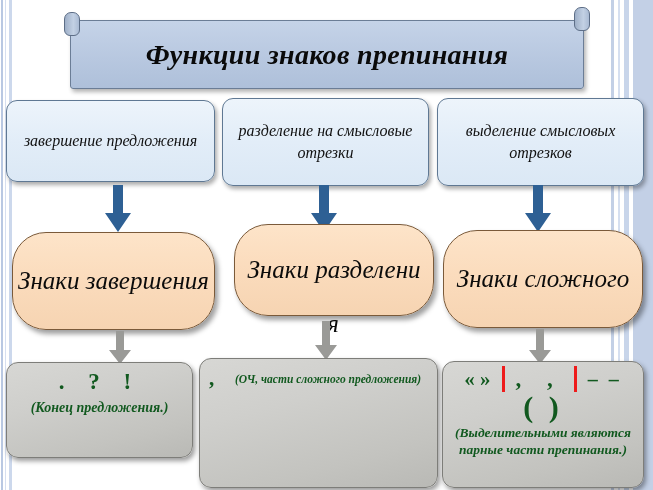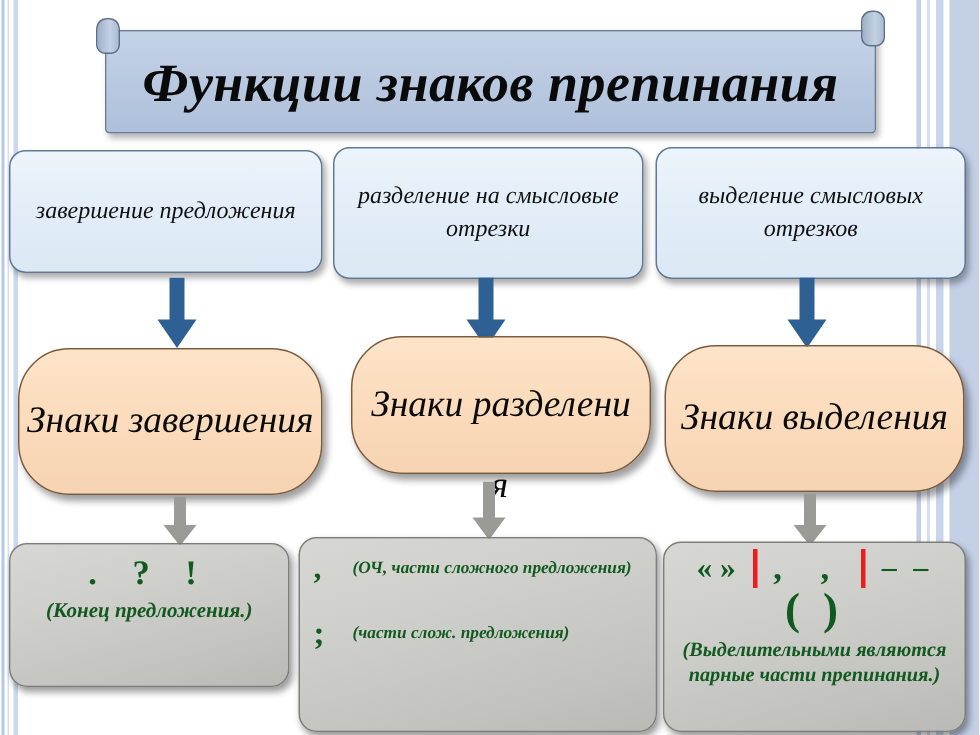--- a/index.html
+++ b/index.html
@@ -47,21 +47,21 @@
     border-radius: 3px;
     box-shadow: 2px 3px 4px rgba(0,0,0,0.30);
     display: flex;
     align-items: center;
     justify-content: center;
   }
   #title-text {
     font-family: "Liberation Serif", serif;
     font-style: italic;
     font-weight: bold;
-    font-size: 36px;
+    font-size: 28px;
     color: #0a0a0a;
     letter-spacing: 0.3px;
     white-space: nowrap;
   }
   .scroll-curl {
     position: absolute;
     width: 14px;
     height: 22px;
     background: linear-gradient(90deg, #9fb0c8 0%, #c3d1e4 60%, #aabbd4 100%);
     border: 1px solid #5d6e87;
@@ -284,21 +284,21 @@
   <div class="peach-box" style="left:12px; top:232px; width:201px; height:96px;">
     <span>Знаки завершения</span>
   </div>
 
   <div class="peach-box" style="left:234px; top:224px; width:198px; height:90px;">
     <span>Знаки разделени</span>
   </div>
   <div class="peach-overflow" style="left:234px; top:310px; width:198px;">я</div>
 
   <div class="peach-box" style="left:443px; top:230px; width:198px; height:96px;">
-    <span>Знаки выделения</span>
+    <span>Знаки сложного</span>
   </div>
 
   <svg class="arrow" style="left:108px; top:331px;" width="24" height="34">
     <polygon points="8,0 16,0 16,19 23,19 12,33 1,19 8,19" fill="#9a9a97"></polygon>
   </svg>
   <svg class="arrow" style="left:314px; top:321px;" width="24" height="40">
     <polygon points="8,0 16,0 16,24 23,24 12,39 1,24 8,24" fill="#9a9a97"></polygon>
   </svg>
   <svg class="arrow" style="left:528px; top:329px;" width="24" height="36">
     <polygon points="8,0 16,0 16,21 23,21 12,35 1,21 8,21" fill="#9a9a97"></polygon>
@@ -309,24 +309,20 @@
     <div id="detail-end-note" class="green-bold-italic">(Конец предложения.)</div>
   </div>
 
   <div class="gray-box" style="left:199px; top:358px; width:237px; height:128px;">
 
     <div class="sep-row" style="top:7px;">
       <span class="sep-mark" style="font-size:21px; width:22px;">,</span>
       <span class="sep-text" style="display:inline-block; width:190px;">(ОЧ, части сложного предложения)</span>
     </div>
 
-    <div class="sep-row" style="top:50px;">
-      <span class="sep-mark" style="font-size:22px; width:22px;">;</span>
-      <span class="sep-text">(части слож. предложения)</span>
-    </div>
 
   </div>
 
   <div class="gray-box" style="left:442px; top:361px; width:200px; height:125px;">
 
     <div id="detail-hl-row">
       <span class="hl-quotes">« »</span>
       <span class="red-bar"></span>
       <span class="hl-commas">, ,</span>
       <span class="red-bar"></span>

